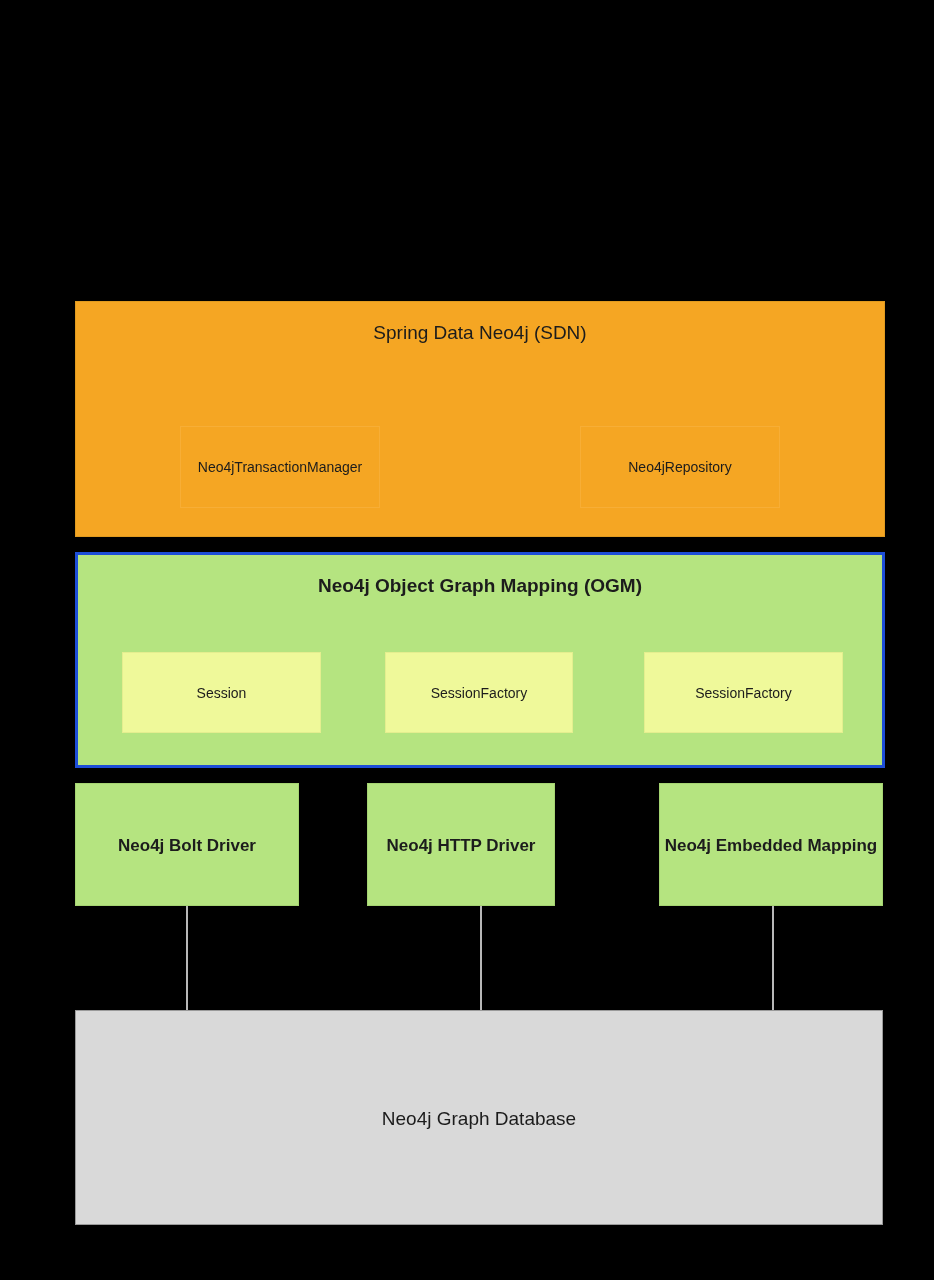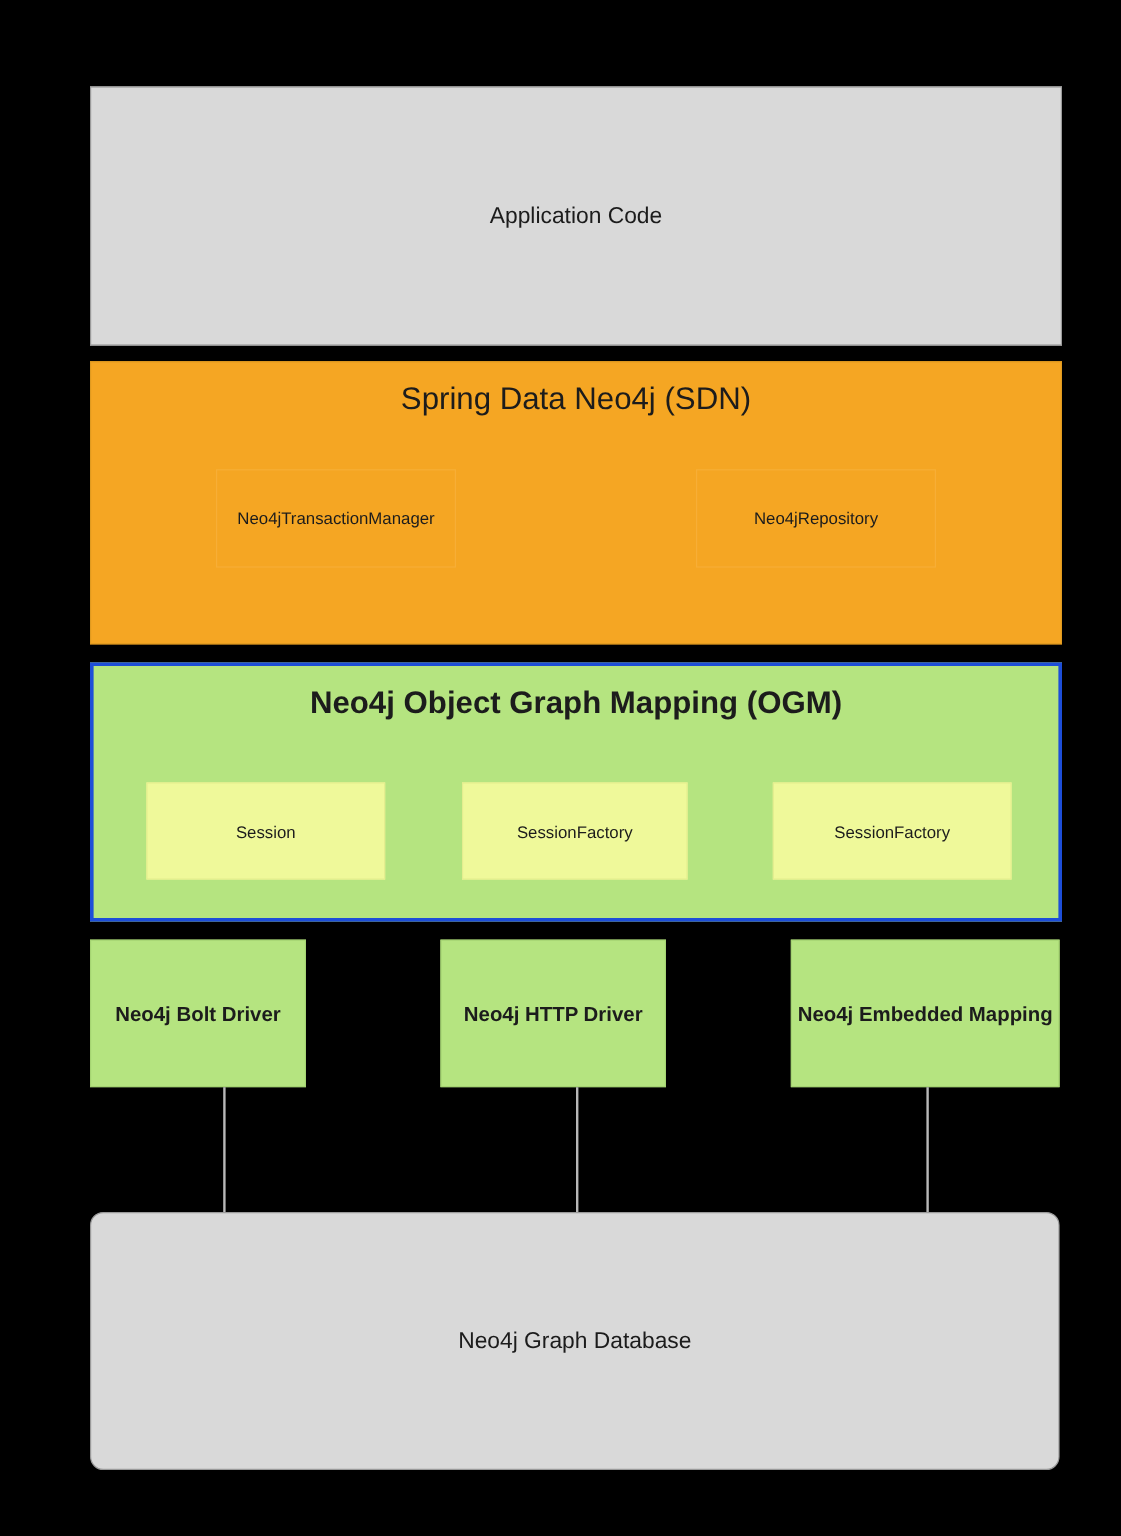--- a/index.html
+++ b/index.html
@@ -52,30 +52,31 @@
   
   .box-yellow {
     background: #eff99a;
     border: 1px solid #e4ee8f;
   }
 
   
   .box-orange-inner {
     background: transparent;
     border: 1px solid #f7ae36;
+    margin-top: 35px;
   }
 
   
   .layer-title {
     position: absolute;
     left: 0;
     right: 0;
     text-align: center;
     color: #1c1c1c;
-    font-size: 26px;
+    font-size: 19px;
     line-height: 23px;
     font-weight: 400;
     white-space: nowrap;
   }
   .layer-title.heavy {
     font-weight: 700;
   }
 
   .centered-label {
     position: absolute;
@@ -112,23 +113,20 @@
     position: absolute;
     width: 2px;
     background: #b8b8b8;
   }
 </style>
 </head>
 <body>
 
 <div id="diagram">
 
-  <div class="layer box-gray" style="left:75px; top:72px; width:810px; height:216px;">
-    <div class="centered-label label-lg">Application Code</div>
-  </div>
 
   <div class="layer box-orange" style="left:75px; top:301px; width:810px; height:236px;">
     <div class="layer-title" style="top:19px;">Spring Data Neo4j (SDN)</div>
 
     <div class="layer box-orange-inner" style="left:104px; top:89px; width:200px; height:82px;">
       <div class="centered-label label-sm">Neo4jTransactionManager</div>
     </div>
 
     <div class="layer box-orange-inner" style="left:504px; top:89px; width:200px; height:82px;">
       <div class="centered-label label-sm">Neo4jRepository</div>
@@ -144,33 +142,33 @@
 
     <div class="layer box-yellow" style="left:307px; top:97px; width:188px; height:81px;">
       <div class="centered-label label-sm">SessionFactory</div>
     </div>
 
     <div class="layer box-yellow" style="left:566px; top:97px; width:199px; height:81px;">
       <div class="centered-label label-sm">SessionFactory</div>
     </div>
   </div>
 
-  <div class="layer box-driver" style="left:75px; top:783px; width:180px; height:123px;">
+  <div class="layer box-driver" style="left:75px; top:783px; width:224px; height:123px;">
     <div class="centered-label label-md">Neo4j Bolt Driver</div>
   </div>
 
   <div class="layer box-driver" style="left:367px; top:783px; width:188px; height:123px;padding-left:28px;">
     <div class="centered-label label-md">Neo4j HTTP Driver</div>
   </div>
 
   <div class="layer box-driver" style="left:659px; top:783px; width:224px; height:123px;">
     <div class="centered-label label-md overflow-label">Neo4j Embedded Mapping</div>
   </div>
 
   <div class="connector" style="left:186px; top:906px; height:104px;"></div>
   <div class="connector" style="left:480px; top:906px; height:104px;"></div>
   <div class="connector" style="left:772px; top:906px; height:104px;"></div>
 
-  <div class="layer box-gray" style="left:75px; top:1010px; width:808px; height:215px;border-radius:11px;">
+  <div class="layer box-gray" style="left:75px; top:1010px; width:808px; height:215px;">
     <div class="centered-label label-lg">Neo4j Graph Database</div>
   </div>
 
 </div>
 
 </body></html>

